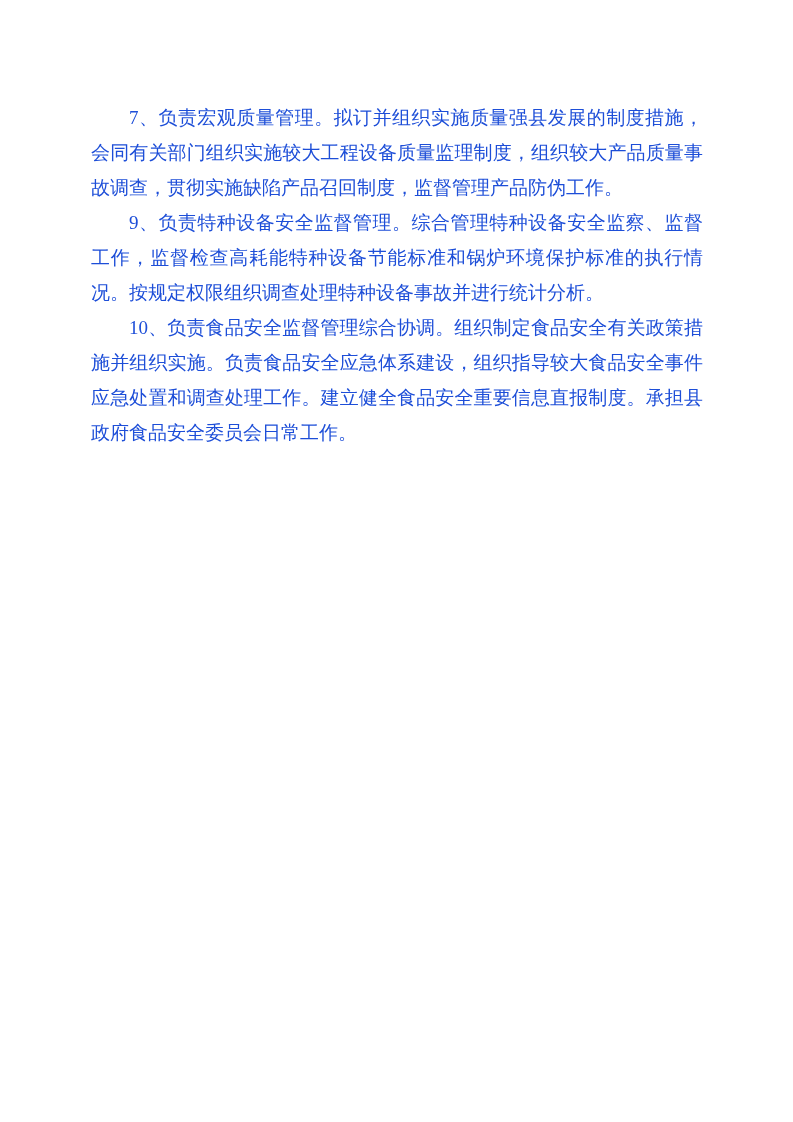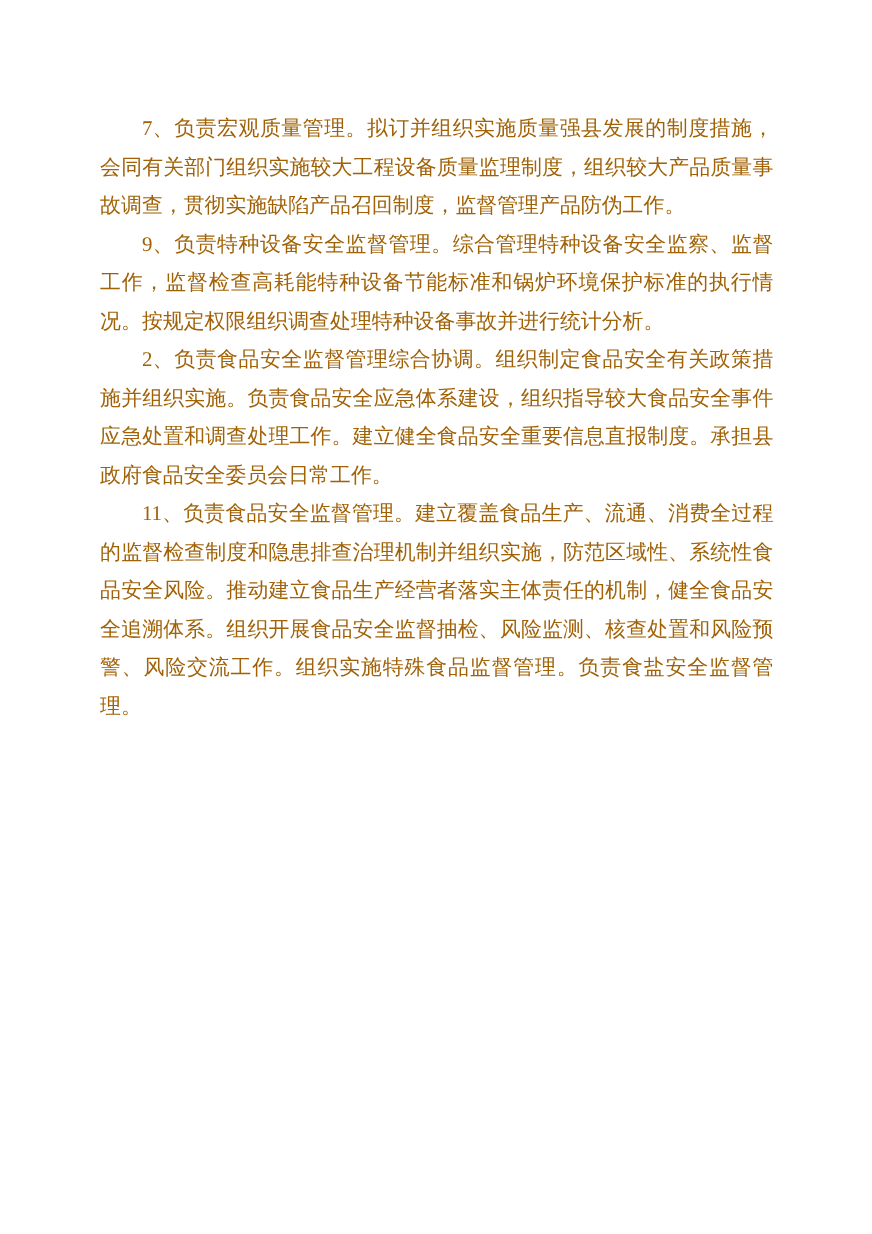--- a/index.html
+++ b/index.html
@@ -15,33 +15,32 @@
     overflow: hidden;
   }
   .content {
     position: absolute;
     left: 91px;
     top: 100px;
     width: 612px;
     font-family: "Liberation Serif", "DejaVu Serif", serif;
     font-size: 19px;
     line-height: 35px;
-    color: #a16207;
+    color: #1d4ed8;
     text-align: justify;
   }
   .para {
     margin: 0;
     padding: 0;
     text-indent: 2em;
     word-break: break-all;
   }
 </style>
 </head>
 <body>
 
 <div class="page">
   <div class="content">
     <p class="para">7、负责宏观质量管理。拟订并组织实施质量强县发展的制度措施，会同有关部门组织实施较大工程设备质量监理制度，组织较大产品质量事故调查，贯彻实施缺陷产品召回制度，监督管理产品防伪工作。</p>
     <p class="para">9、负责特种设备安全监督管理。综合管理特种设备安全监察、监督工作，监督检查高耗能特种设备节能标准和锅炉环境保护标准的执行情况。按规定权限组织调查处理特种设备事故并进行统计分析。</p>
-    <p class="para">2、负责食品安全监督管理综合协调。组织制定食品安全有关政策措施并组织实施。负责食品安全应急体系建设，组织指导较大食品安全事件应急处置和调查处理工作。建立健全食品安全重要信息直报制度。承担县政府食品安全委员会日常工作。</p>
-    <p class="para">11、负责食品安全监督管理。建立覆盖食品生产、流通、消费全过程的监督检查制度和隐患排查治理机制并组织实施，防范区域性、系统性食品安全风险。推动建立食品生产经营者落实主体责任的机制，健全食品安全追溯体系。组织开展食品安全监督抽检、风险监测、核查处置和风险预警、风险交流工作。组织实施特殊食品监督管理。负责食盐安全监督管理。</p>
+    <p class="para">10、负责食品安全监督管理综合协调。组织制定食品安全有关政策措施并组织实施。负责食品安全应急体系建设，组织指导较大食品安全事件应急处置和调查处理工作。建立健全食品安全重要信息直报制度。承担县政府食品安全委员会日常工作。</p>
   </div>
 </div>
 
 </body></html>

